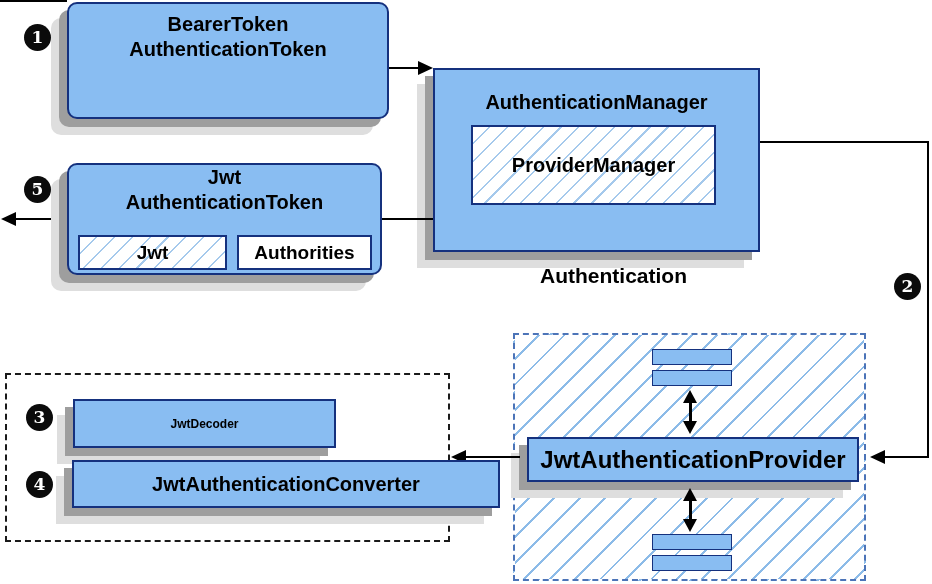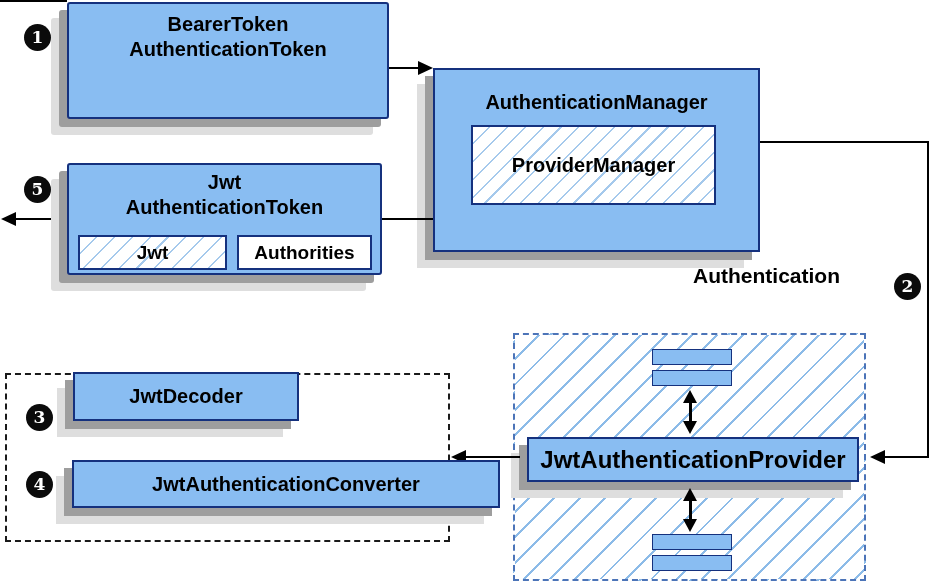--- a/index.html
+++ b/index.html
@@ -8,21 +8,21 @@
     position:relative; width:932px; height:584px; overflow:hidden;
     background:#fff;
     font-family:"Liberation Sans","DejaVu Sans",sans-serif;
     color:#000;
   }
   
   .node {
     position:absolute; background:#89BDF2; border:2px solid #15317E;
     font-weight:bold; color:#000;
   }
-  .rounded { border-radius:3px; }
+  .rounded { border-radius:10px; }
   .shadow2 { box-shadow:-8px 8px 0 0 #9E9E9E, -16px 16px 0 0 #DEDEDE; }
   .title2 { text-align:center; font-size:20px; line-height:25px; font-weight:bold; }
   .center { display:flex; align-items:center; justify-content:center; }
   .chip {
     position:absolute; background:#fff; border:2px solid #15317E;
     display:flex; align-items:center; justify-content:center;
     font-size:19px; font-weight:bold;
   }
   .hatch-fine {
     background-color:#fff;
@@ -58,21 +58,21 @@
   .vhead-down { width:0; height:0; border-left:7px solid transparent;
     border-right:7px solid transparent; border-top:13px solid #000; }
   .vshaft { width:3px; flex:1 1 auto; background:#000; }
   
   .badge {
     position:absolute; width:27px; height:27px; border-radius:50%;
     background:#0B0B0B; color:#fff; display:flex; align-items:center; justify-content:center;
     font-family:"DejaVu Serif","Liberation Serif",serif;
     font-weight:bold; font-size:17px; line-height:1;
   }
-  .heading { position:absolute; text-align:right; font-weight:bold; font-size:21px; line-height:26px; }
+  .heading { position:absolute; text-align:left; font-weight:bold; font-size:21px; line-height:26px; }
 </style>
 </head>
 <body>
 
 <div id="canvas">
 
   <div class="hline" style="left:0;top:66;width:67px"></div>
   <div class="badge" style="left:24px;top:24px">
       <span>1</span>
     </div>
@@ -93,21 +93,21 @@
       <span>ProviderManager</span>
     </div>
   </div>
 
   <div class="badge" style="left:24px;top:176px">
       <span>5</span>
     </div>
   <div class="hline" style="left:14px;top:218px;width:53px"></div>
   <div class="head-left" style="left:1px;top:212px"></div>
 
-  <div class="node rounded shadow2" style="left:67px;top:163px;width:315px;height:112px;padding-top:5px">
+  <div class="node rounded shadow2" style="left:67px;top:163px;width:315px;height:112px;">
     <div class="title2">
       <div>Jwt</div>
       <div>AuthenticationToken</div>
     </div>
     <div class="chip hatch-fine" style="left:9px;top:70px;width:149px;height:35px">
       <span>Jwt</span>
     </div>
     <div class="chip" style="left:168px;top:70px;width:135px;height:35px">
       <span>Authorities</span>
     </div>
@@ -152,21 +152,21 @@
   <div class="bar" style="left:652px;top:555px"></div>
 
   <div class="hline" style="left:466px;top:456px;width:54px"></div>
   <div class="head-left" style="left:451px;top:450px"></div>
 
   <div class="group-black-dashed" style="left:5px;top:373px;width:445px;height:169px"></div>
 
   <div class="badge" style="left:26px;top:404px">
       <span>3</span>
     </div>
-  <div class="node shadow2 center" style="left:73px;top:372px;width:226px;height:49px;font-size:20px">
+  <div class="node shadow2 center" style="left:73px;top:399px;width:263px;height:49px;font-size:12px">
     <span>JwtDecoder</span>
   </div>
 
   <div class="badge" style="left:26px;top:471px">
       <span>4</span>
     </div>
   <div class="node shadow2 center" style="left:72px;top:460px;width:428px;height:48px;font-size:20px">
     <span>JwtAuthenticationConverter</span>
   </div>
 

